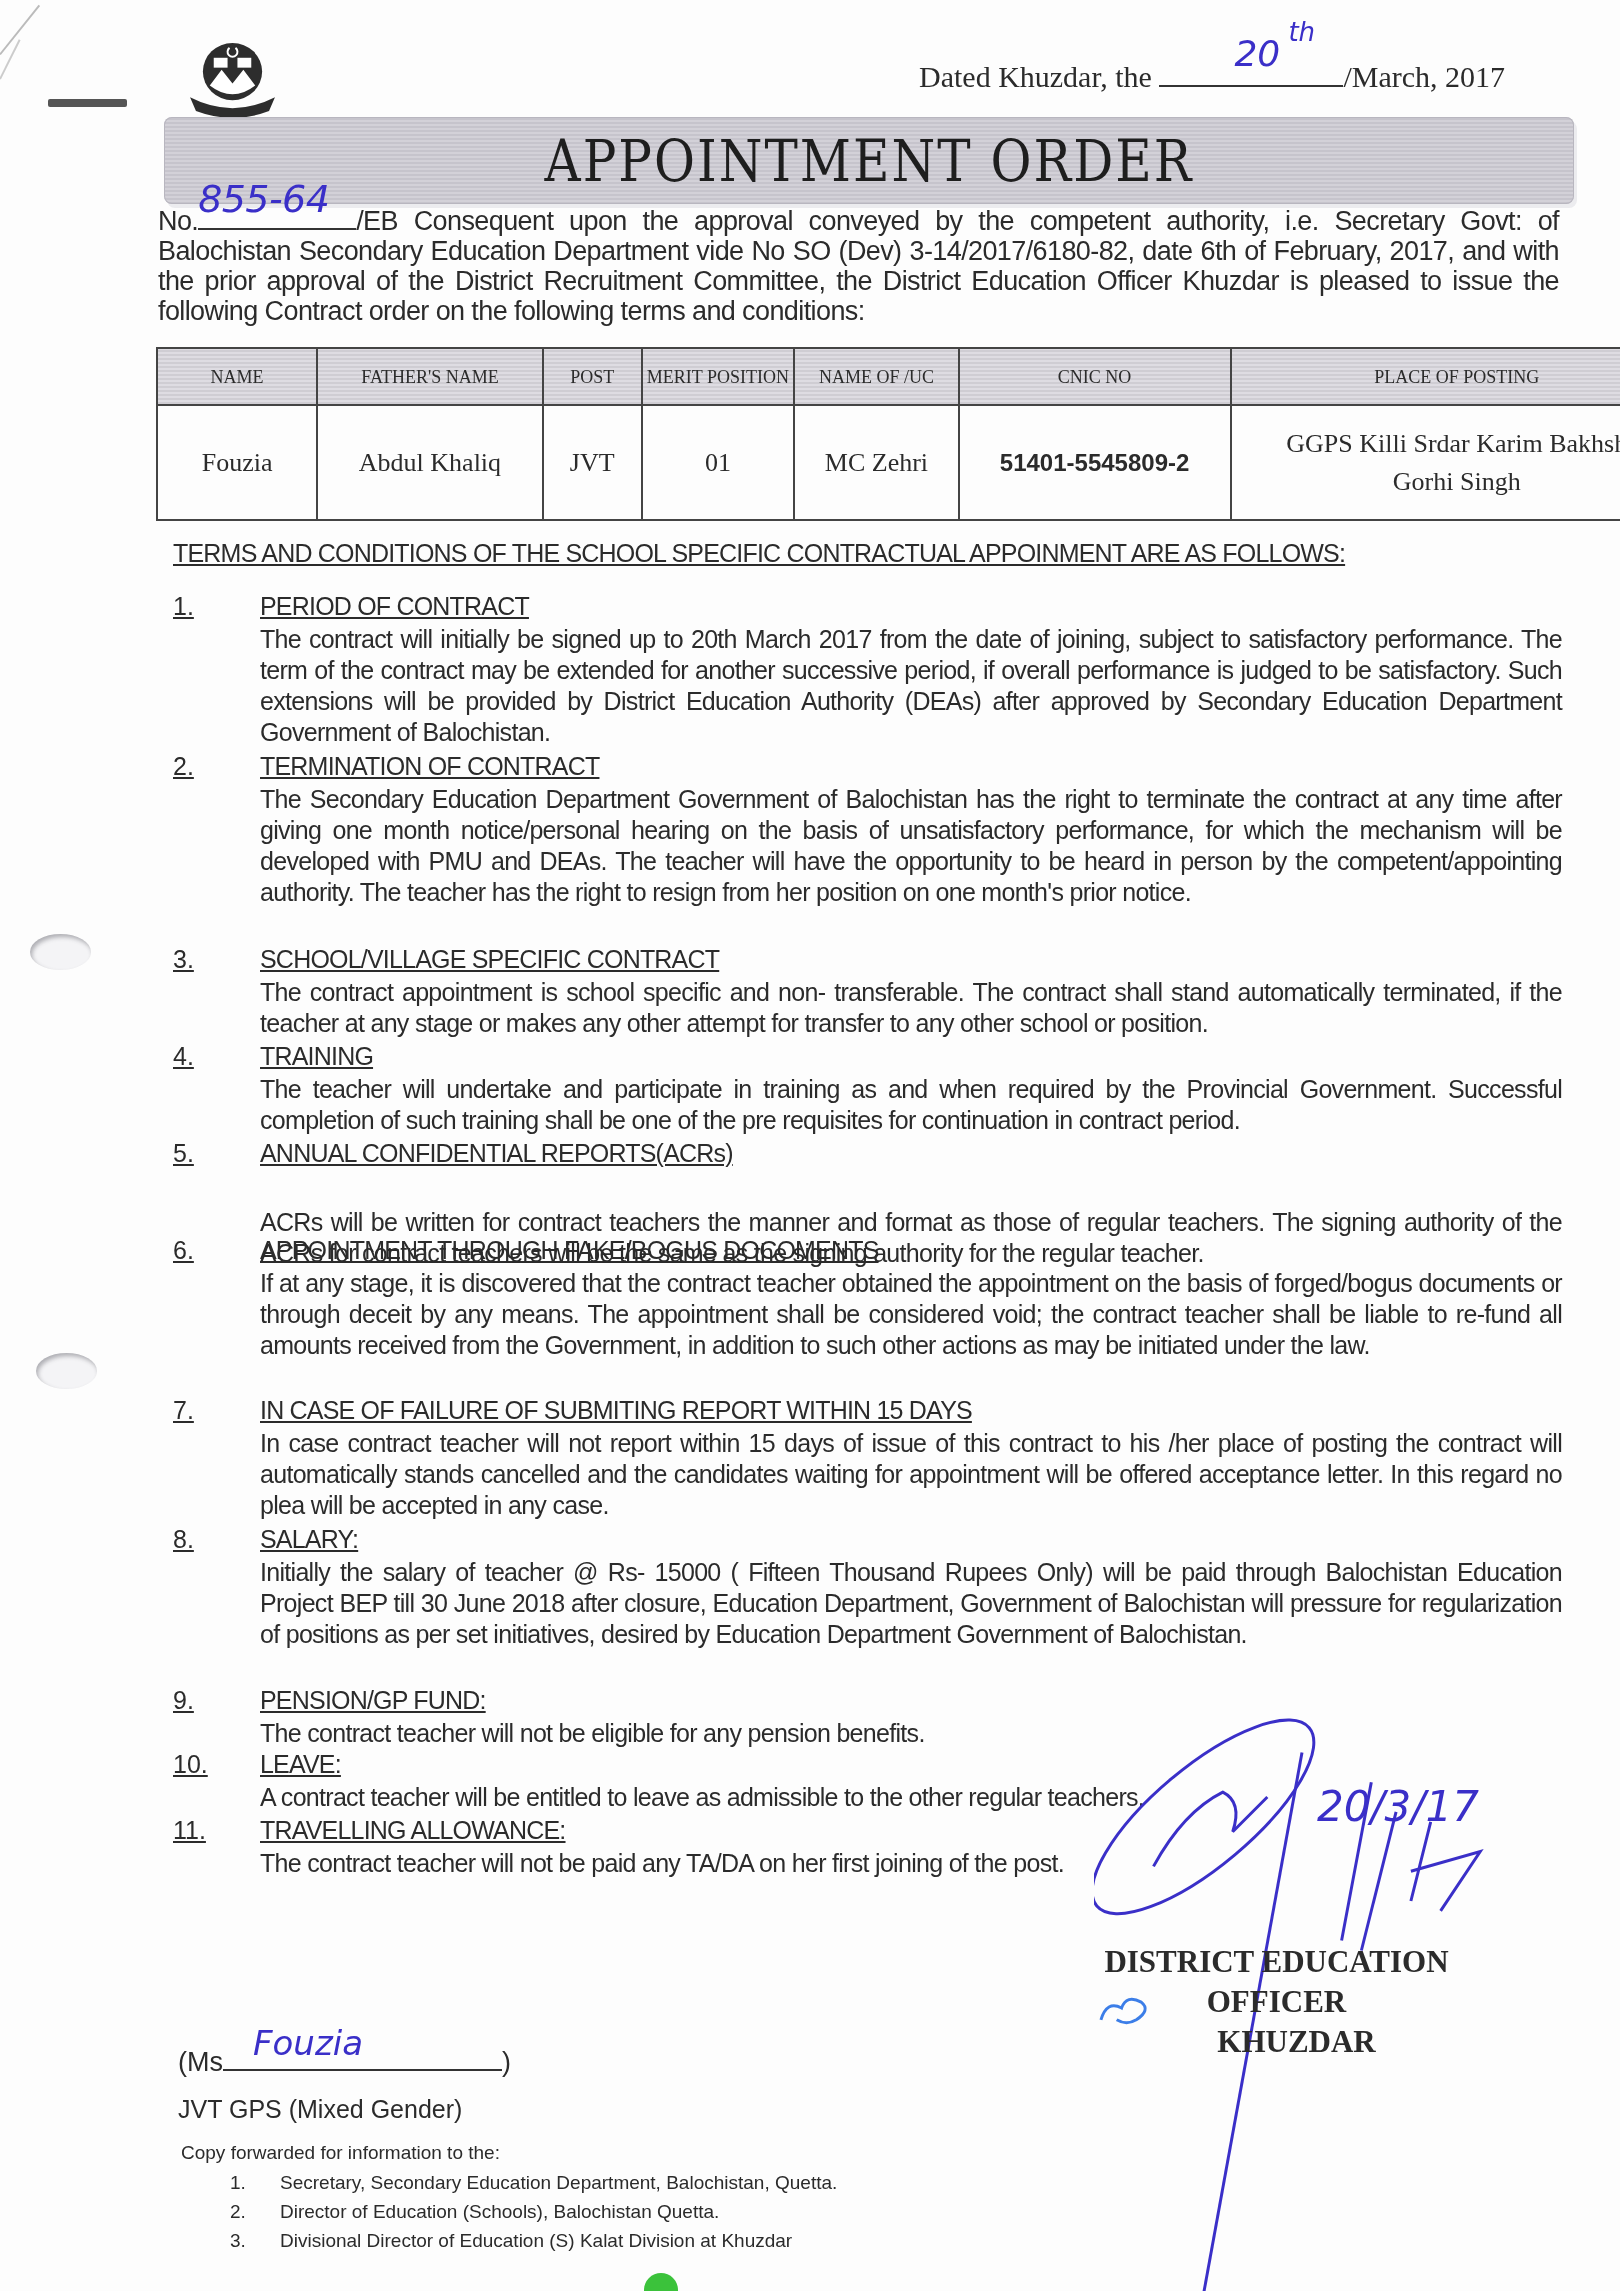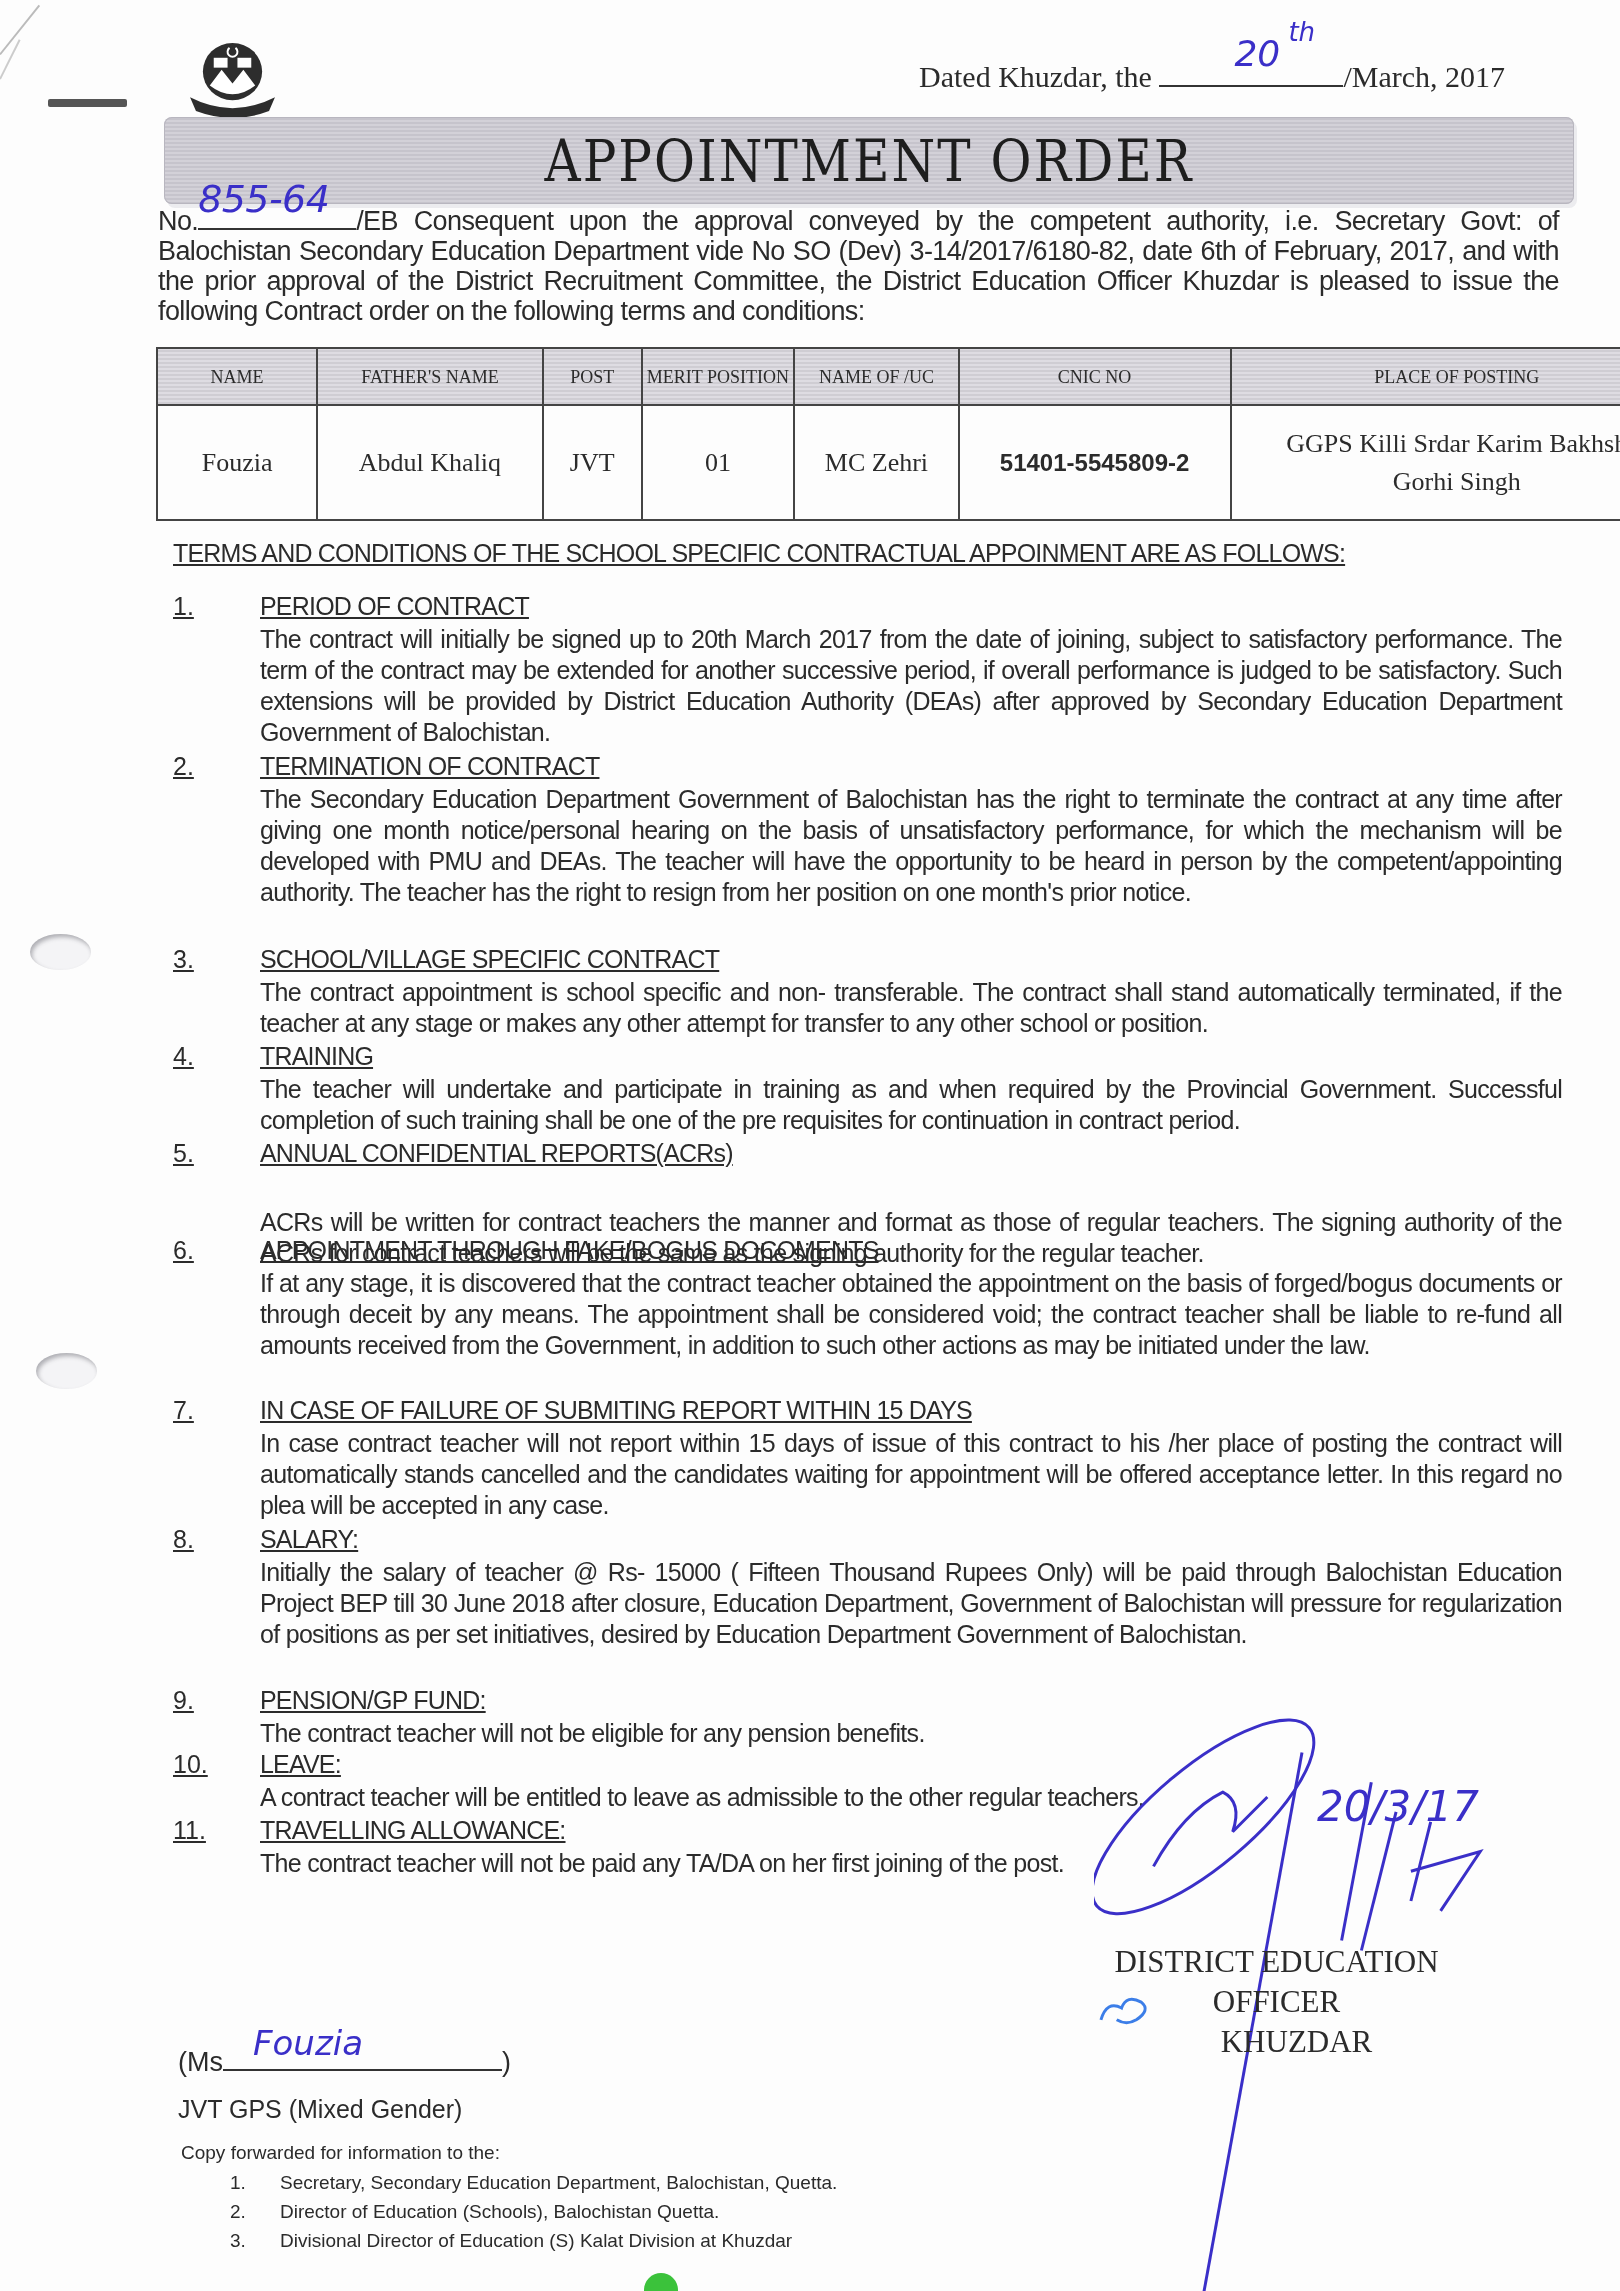--- a/index.html
+++ b/index.html
@@ -30,21 +30,21 @@
   .para .no-hand { position: absolute; left: 0px; top: -22px; font-size: 38px; }
   table.appt { position: absolute; left: 156px; top: 347px; width: 1528px; border-collapse: collapse; font-family: "Liberation Serif", serif; }
   table.appt th { background: repeating-linear-gradient(0deg, #cfcdd3 0px, #cfcdd3 2px, #dedce2 2px, #dedce2 4px); font-weight: normal; font-size: 18px; height: 53px; border: 2px solid #444; line-height: 22px; }
   table.appt td { height: 91px; border: 2px solid #444; text-align: center; font-size: 26px; line-height: 38px; }
   table.appt td.cnic { font-family: "Liberation Sans", sans-serif; font-weight: bold; font-size: 24px; margin-top: 18px; }
   .terms-heading { left: 173px; top: 539px; font-size: 25px; text-decoration: underline; font-family: "Liberation Sans", sans-serif; letter-spacing: -0.8px; white-space: nowrap; }
   .term { position: absolute; left: 0; width: 1621px; }
   .term .num { position: absolute; left: 173px; font-size: 25px; text-decoration: underline; font-family: "Liberation Sans", sans-serif; }
   .term .title { position: absolute; left: 260px; font-size: 25px; text-decoration: underline; font-family: "Liberation Sans", sans-serif; letter-spacing: -0.8px; white-space: nowrap; }
   .term .body { position: absolute; left: 260px; width: 1302px; font-size: 25px; line-height: 31px; text-align: justify; font-family: "Liberation Sans", sans-serif; letter-spacing: -0.7px; }
-  .sigblock { left: 1049px; top: 1942px; font-size: 31px; font-family: "Liberation Serif", serif; text-align: center; width: 455px; line-height: 40px; }
+  .sigblock { left: 1049px; top: 1942px; font-size: 31px; font-family: "Liberation Serif", serif; text-align: center; width: 455px; line-height: 40px; font-weight: bold; }
   .stamp-scribble { left: 1097px; top: 1990px; color: #3c7ee8; font-size: 30px; }
   .officer-sig { left: 1094px; top: 1703px; }
   .ms-line { left: 178px; top: 2047px; font-size: 27px; font-family: "Liberation Sans", sans-serif; white-space: nowrap; }
   .ms-line .blank { display: inline-block; width: 279px; border-bottom: 2px solid #333; position: relative; height: 22px; }
   .ms-line .hand-name { position: absolute; left: 30px; top: -24px; font-size: 34px; }
   .designation { left: 178px; top: 2095px; font-size: 25px; font-family: "Liberation Sans", sans-serif; }
   .copyfwd { left: 181px; top: 2142px; font-size: 19px; font-family: "Liberation Sans", sans-serif; }
   .copylist { left: 230px; top: 2168px; font-size: 19px; font-family: "Liberation Sans", sans-serif; line-height: 29px; margin: 0; padding: 0; list-style: none; }
   .copylist li span.n { display: inline-block; width: 50px; }
   .green-dot { left: 644px; top: 2273px; width: 34px; height: 34px; border-radius: 50%; background: #3bc23b; }

